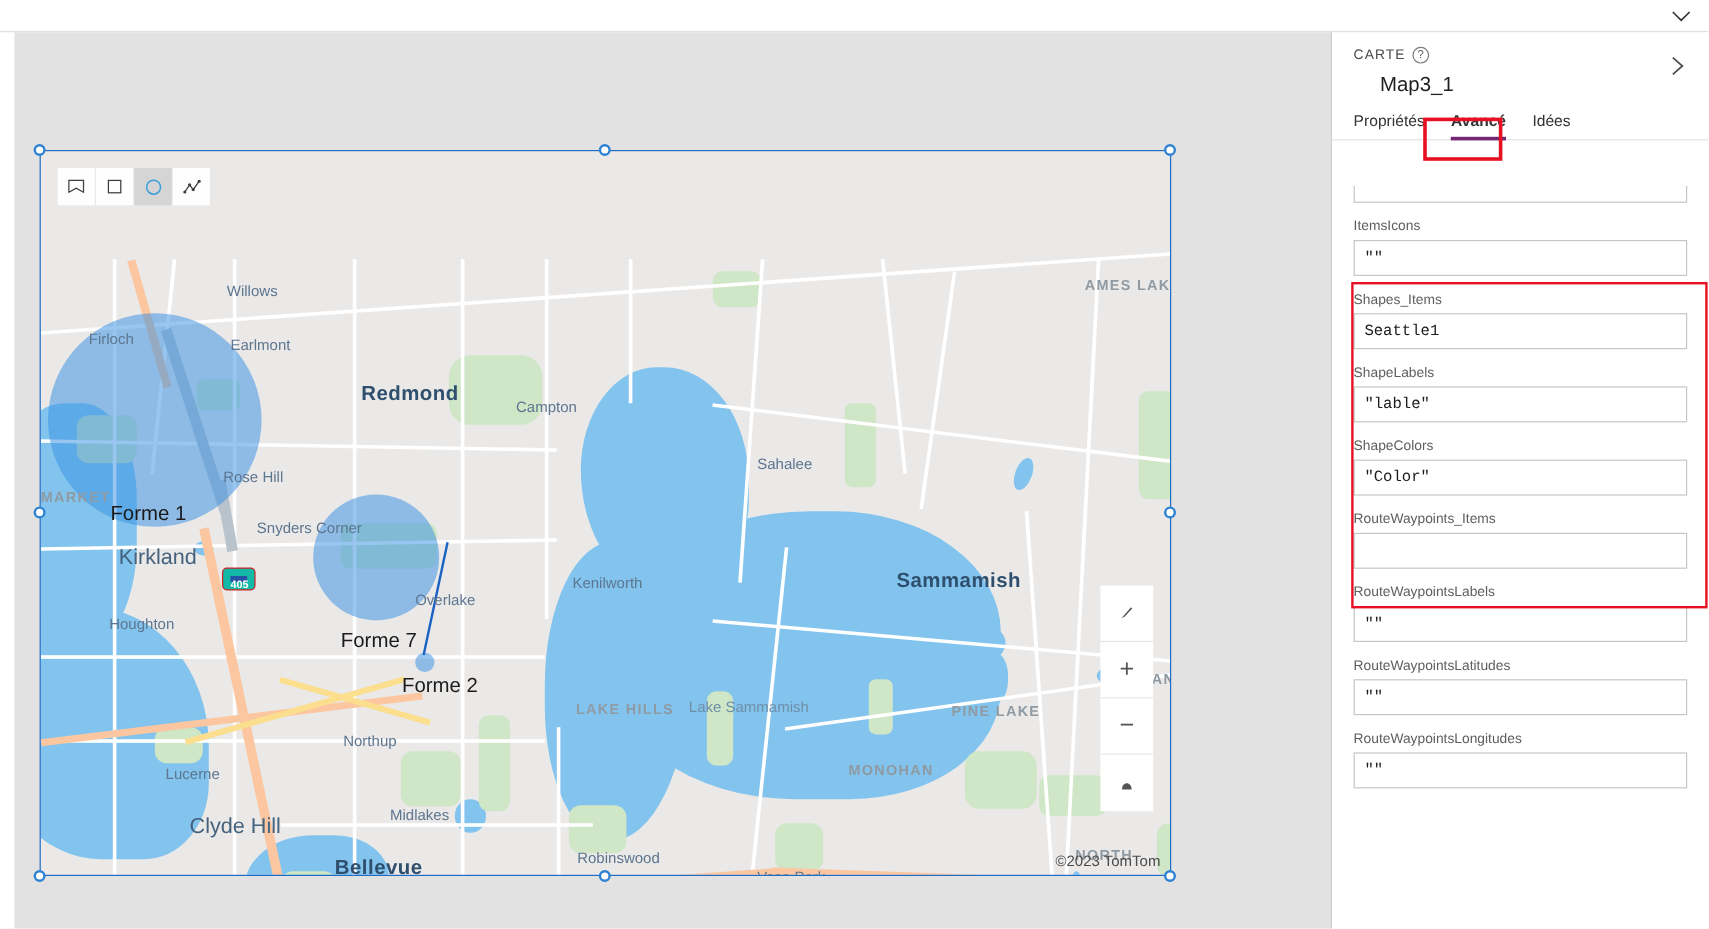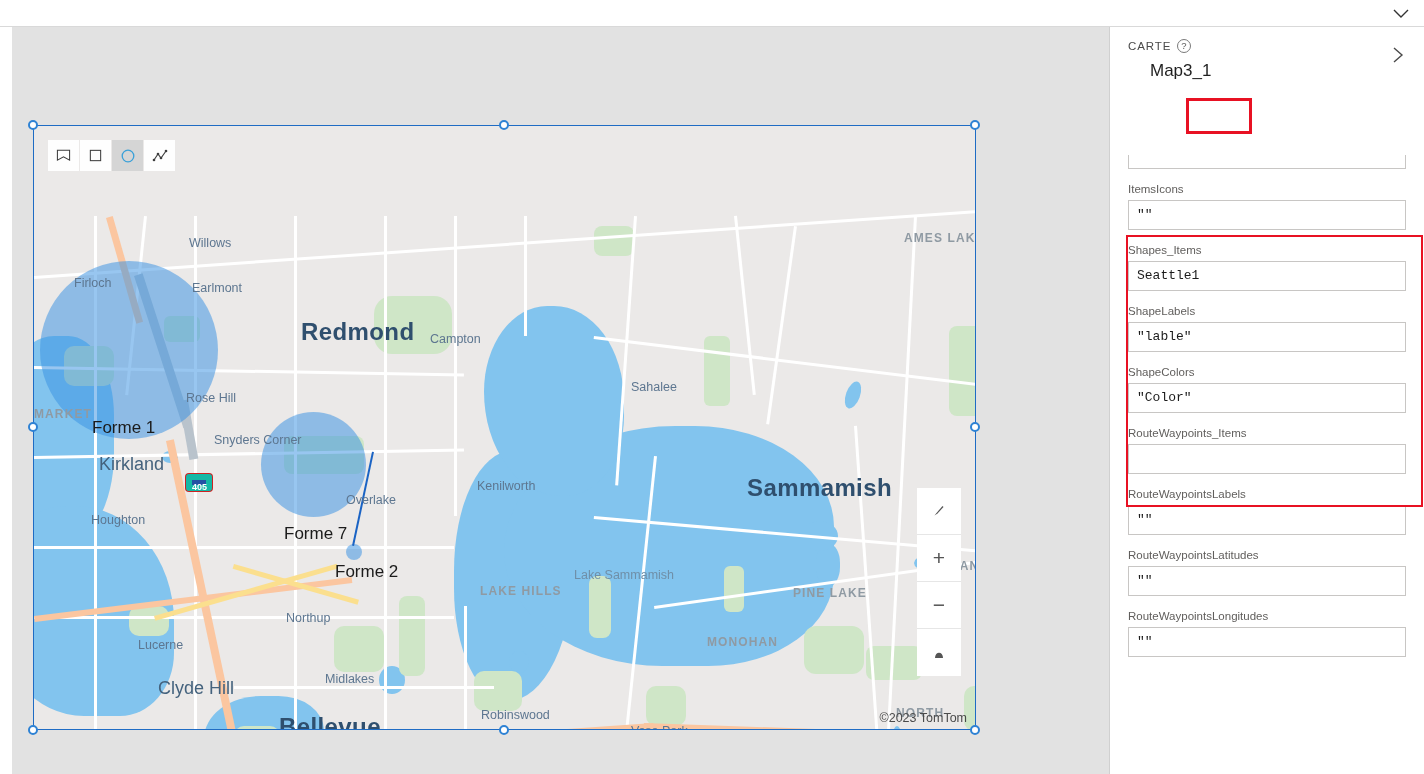--- a/index.html
+++ b/index.html
@@ -57,21 +57,21 @@
   .green   { position:absolute; background:#cfe6c7; }
   .road-w  { position:absolute; background:#ffffff; transform-origin: 0 0; }
   .road-o  { position:absolute; background:#fbc6a0; transform-origin: 0 0; }
   .road-y  { position:absolute; background:#fbdf8e; transform-origin: 0 0; }
   .road-g  { position:absolute; background:#b9c3cc; transform-origin: 0 0; }
 
   .mlabel {
     position: absolute; color: #6a7a88; white-space: nowrap;
     font-family: "Liberation Sans", sans-serif; pointer-events: none;
   }
-  .mlabel.city   { color:#2f4f6e; font-size:24px; font-weight:600; letter-spacing:.4px; }
+  .mlabel.city   { color:#2f4f6e; font-size:17px; font-weight:600; letter-spacing:.4px; }
   .mlabel.city2  { color:#44627d; font-size:18px; font-weight:500; }
   .mlabel.place  { color:#5d7690; font-size:12.5px; }
   .mlabel.neigh  { color:#8f9aa3; font-size:12px; font-weight:700; letter-spacing:1.1px; }
   .mlabel.water-l{ color:#6f8fa8; font-size:12.5px; }
   .mlabel.shape  { color:#1b1b1b; font-size:17px; font-weight:400; }
 
   .circle-shape {
     position: absolute; border-radius: 50%;
     background: rgba(58,145,226,.52);
   }
@@ -293,21 +293,21 @@
             <div class="mlabel place" style="left: 152px; top: 265px;">Rose Hill</div>
             <div class="mlabel neigh" style="left: 0px; top: 281px;">MARKET</div>
             <div class="mlabel place" style="left: 180px; top: 307px;">Snyders Corner</div>
             <div class="mlabel city2" style="left: 39px; top: 328px; margin-left: 26px;">Kirkland</div>
             <div class="mlabel place" style="left: 443px; top: 353px;">Kenilworth</div>
             <div class="mlabel city" style="left: 713px; top: 348px;">Sammamish</div>
             <div class="mlabel place" style="left: 312px; top: 367px;">Overlake</div>
             <div class="mlabel place" style="left: 57px; top: 387px;">Houghton</div>
             <div class="mlabel neigh" style="left: 888px; top: 433px;">KLAHAN</div>
             <div class="mlabel neigh" style="left: 446px; top: 458px;">LAKE HILLS</div>
-            <div class="mlabel water-l" style="left: 540px; top: 442px;">Lake Sammamish</div>
+            <div class="mlabel water-l" style="left: 540px; top: 456px;">Lake Sammamish</div>
             <div class="mlabel neigh" style="left: 759px; top: 460px;">PINE LAKE</div>
             <div class="mlabel place" style="left: 252px; top: 485px;">Northup</div>
             <div class="mlabel neigh" style="left: 673px; top: 509px;">MONOHAN</div>
             <div class="mlabel place" style="left: 104px; top: 512px;">Lucerne</div>
             <div class="mlabel place" style="left: 291px; top: 546px;">Midlakes</div>
             <div class="mlabel place" style="left: 447px; top: 582px;">Robinswood</div>
             <div class="mlabel city2" style="left: 124px; top: 552px;">Clyde Hill</div>
             <div class="mlabel neigh" style="left: 862px; top: 580px;">NORTH</div>
             <div class="mlabel city" style="left: 245px; top: 587px;">Bellevue</div>
             <div class="mlabel place" style="left: 597px; top: 598px;">Vasa Park</div>
@@ -377,20 +377,25 @@
         <span class="help-icon">?</span>
       </div>
       <div class="panel-title">Map3_1</div>
     </div>
     <div class="panel-collapse">
       <svg width="12" height="18" viewBox="0 0 12 18">
           <polyline points="2,2 10,9 2,16" fill="none" stroke="#4a4a4a" stroke-width="1.4"></polyline>
         </svg>
     </div>
 
+    <div class="tabs" id="panel-tabs">
+        <div class="tab">Propriétés</div>
+        <div class="tab active">Avancé</div>
+        <div class="tab">Idées</div>
+      </div>
 
     <div class="fields" id="panel-fields">
         <div class="field">
           <div class="field-input first-clipped">""</div>
         </div>
         <div class="field">
           <div class="field-label">ItemsIcons</div>
           <div class="field-input">""</div>
         </div>
         <div class="field">

